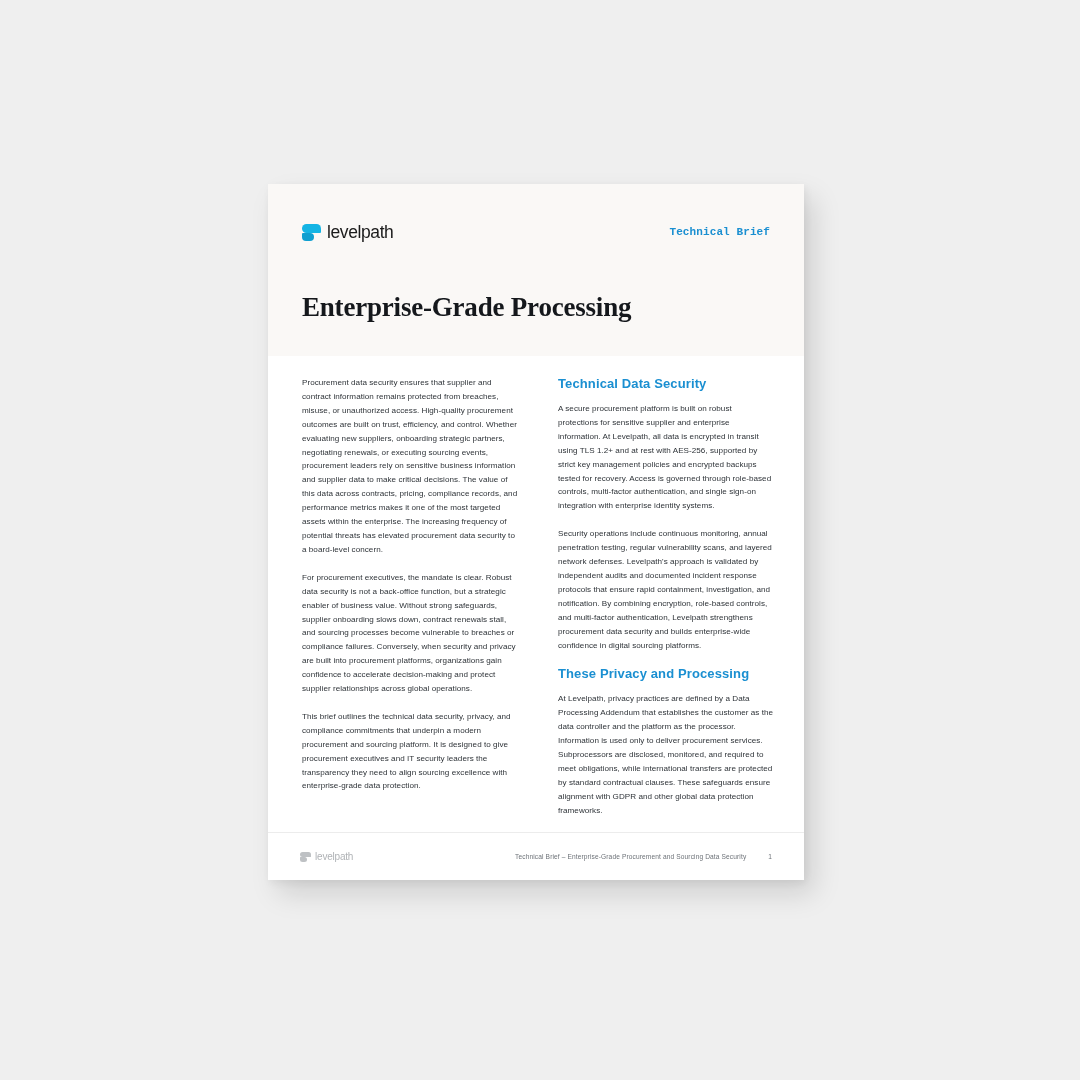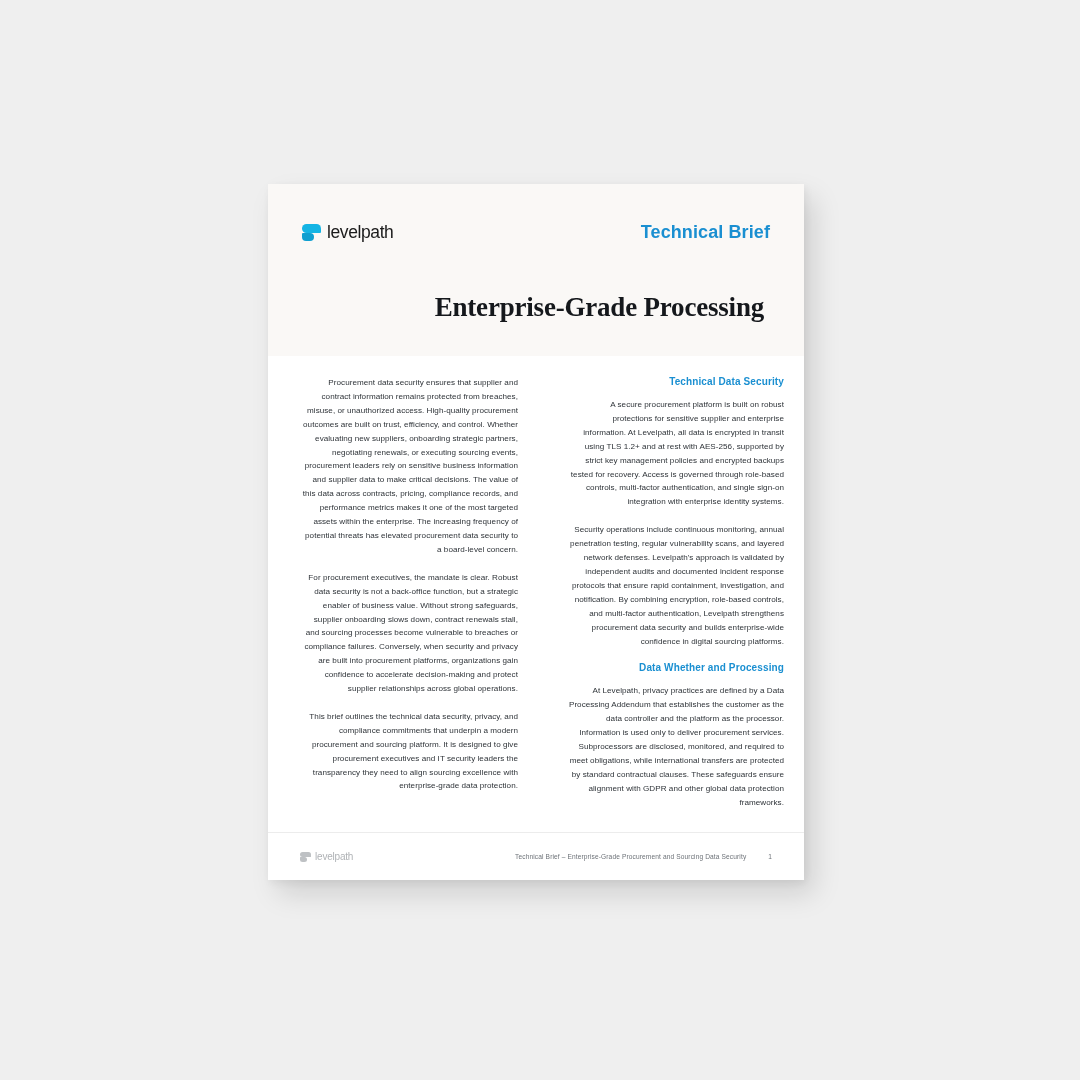--- a/index.html
+++ b/index.html
@@ -22,21 +22,20 @@
   
   #page {
     position: absolute;
     left: 268px;
     top: 184px;
     width: 536px;
     height: 696px;
     background: #ffffff;
     box-shadow: 10px 14px 26px rgba(0,0,0,0.13), 2px 3px 8px rgba(0,0,0,0.06);
     overflow: hidden;
-    text-align: right;
   }
 
   
   #header-band {
     position: absolute;
     left: 0;
     top: 0;
     width: 100%;
     height: 172px;
     background: #faf8f6;
@@ -82,24 +81,24 @@
 
   .brand-word {
     font-size: 17.5px;
     letter-spacing: -0.4px;
     color: #1b1b1b;
     font-weight: 500;
   }
 
   #doc-kicker {
     color: #1a8fd1;
-    font-size: 18px;
+    font-size: 11px;
     font-weight: 600;
     letter-spacing: 0.1px;
-    font-family: Liberation Sans, sans-serif;
+    font-family: Liberation Mono, monospace;
   }
 
   #doc-title {
     position: absolute;
     left: 34px;
     top: 90px;
     right: 40px;
     font-family: "Liberation Serif", serif;
     font-size: 27px;
     line-height: 1.13;
@@ -107,39 +106,39 @@
     letter-spacing: -0.2px;
   }
 
   
   #body-cols {
     position: absolute;
     left: 34px;
     top: 192px;
     right: 30px;
     display: flex;
-    gap: 50px;
+    gap: 40px;
   }
 
   .col {
     width: 216px;
     flex: 0 0 216px;
   }
 
   .col p {
     margin: 0 0 14px 0;
     font-size: 8.1px;
     line-height: 1.72;
     color: #2e3338;
     letter-spacing: 0.04px;
   }
 
   .section-head {
     margin: 0 0 11px 0;
-    font-size: 10px;
+    font-size: 13px;
     font-weight: 700;
     color: #1a8fd1;
     letter-spacing: 0.12px;
   }
   .section-head.spaced {
     margin-top: 6px;
   }
 
   
   #footer {
@@ -229,21 +228,21 @@
       <div class="col">
         <p>Procurement data security ensures that supplier and contract information remains protected from breaches, misuse, or unauthorized access. High-quality procurement outcomes are built on trust, efficiency, and control. Whether evaluating new suppliers, onboarding strategic partners, negotiating renewals, or executing sourcing events, procurement leaders rely on sensitive business information and supplier data to make critical decisions. The value of this data across contracts, pricing, compliance records, and performance metrics makes it one of the most targeted assets within the enterprise. The increasing frequency of potential threats has elevated procurement data security to a board-level concern.</p>
         <p>For procurement executives, the mandate is clear. Robust data security is not a back-office function, but a strategic enabler of business value. Without strong safeguards, supplier onboarding slows down, contract renewals stall, and sourcing processes become vulnerable to breaches or compliance failures. Conversely, when security and privacy are built into procurement platforms, organizations gain confidence to accelerate decision-making and protect supplier relationships across global operations.</p>
         <p>This brief outlines the technical data security, privacy, and compliance commitments that underpin a modern procurement and sourcing platform. It is designed to give procurement executives and IT security leaders the transparency they need to align sourcing excellence with enterprise-grade data protection.</p>
       </div>
 
       <div class="col">
         <div class="section-head">Technical Data Security</div>
         <p>A secure procurement platform is built on robust protections for sensitive supplier and enterprise information. At Levelpath, all data is encrypted in transit using TLS 1.2+ and at rest with AES-256, supported by strict key management policies and encrypted backups tested for recovery. Access is governed through role-based controls, multi-factor authentication, and single sign-on integration with enterprise identity systems.</p>
         <p>Security operations include continuous monitoring, annual penetration testing, regular vulnerability scans, and layered network defenses. Levelpath's approach is validated by independent audits and documented incident response protocols that ensure rapid containment, investigation, and notification. By combining encryption, role-based controls, and multi-factor authentication, Levelpath strengthens procurement data security and builds enterprise-wide confidence in digital sourcing platforms.</p>
-        <div class="section-head spaced">Data Whether and Processing</div>
+        <div class="section-head spaced">These Privacy and Processing</div>
         <p>At Levelpath, privacy practices are defined by a Data Processing Addendum that establishes the customer as the data controller and the platform as the processor. Information is used only to deliver procurement services. Subprocessors are disclosed, monitored, and required to meet obligations, while international transfers are protected by standard contractual clauses. These safeguards ensure alignment with GDPR and other global data protection frameworks.</p>
       </div>
 
     </div>
 
     <div id="footer">
       <div class="footer-brand">
         <span class="brand-mark">
           <span class="leaf-top"></span>
           <span class="leaf-bottom"></span>

